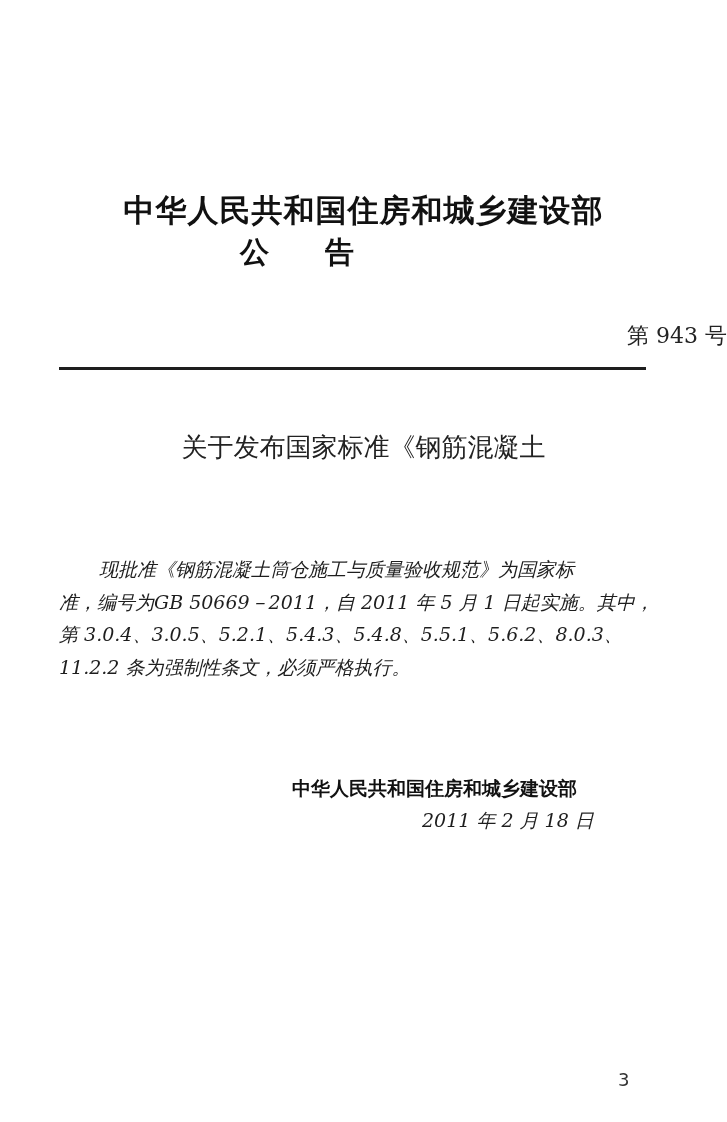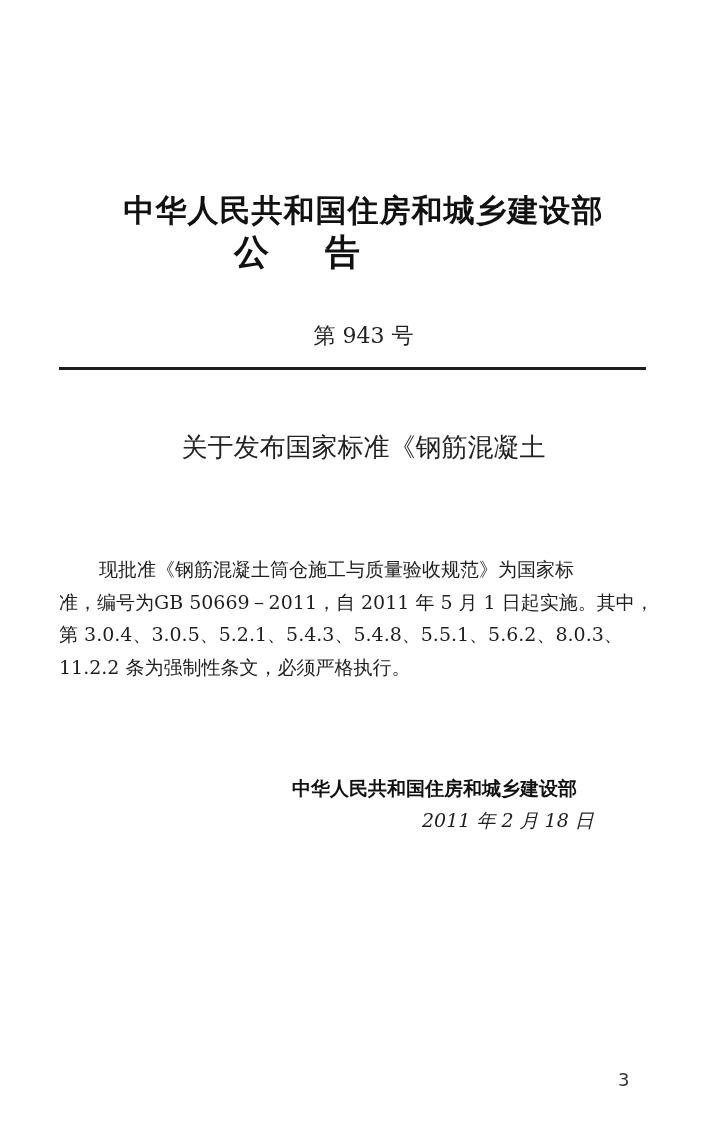--- a/index.html
+++ b/index.html
@@ -35,32 +35,32 @@
       color: #111;
     }
     .notice-word {
       position: absolute;
       top: 222px;
       left: 0;
       width: 594px;
       text-align: center;
       font-family: "DejaVu Sans", "Liberation Sans", sans-serif;
       font-weight: bold;
-      font-size: 35px;
+      font-size: 29px;
       line-height: 44px;
       color: #111;
     }
     .notice-word span { display: inline-block; }
     .notice-word .gap { width: 56px; }
     .notice-number {
       position: absolute;
       top: 312px;
       left: 0;
       width: 727px;
-      text-align: center;
+      text-align: right;
       font-size: 22px;
       line-height: 32px;
       color: #222;
     }
     .rule {
       position: absolute;
       top: 359px;
       left: 59px;
       width: 587px;
       height: 3px;
@@ -87,20 +87,21 @@
       line-height: 32.5px;
       color: #1e1e1e;
       text-align: justify;
     }
     .body-text p {
       margin: 0;
     }
     .body-text .line {
       display: block;
       white-space: nowrap;
+      font-style: italic;
     }
     .body-text .indent {
       padding-left: 40px;
     }
     .signature {
       position: absolute;
       top: 766px;
       left: 292px;
       font-family: "DejaVu Sans", "Liberation Sans", sans-serif;
       font-weight: bold;

